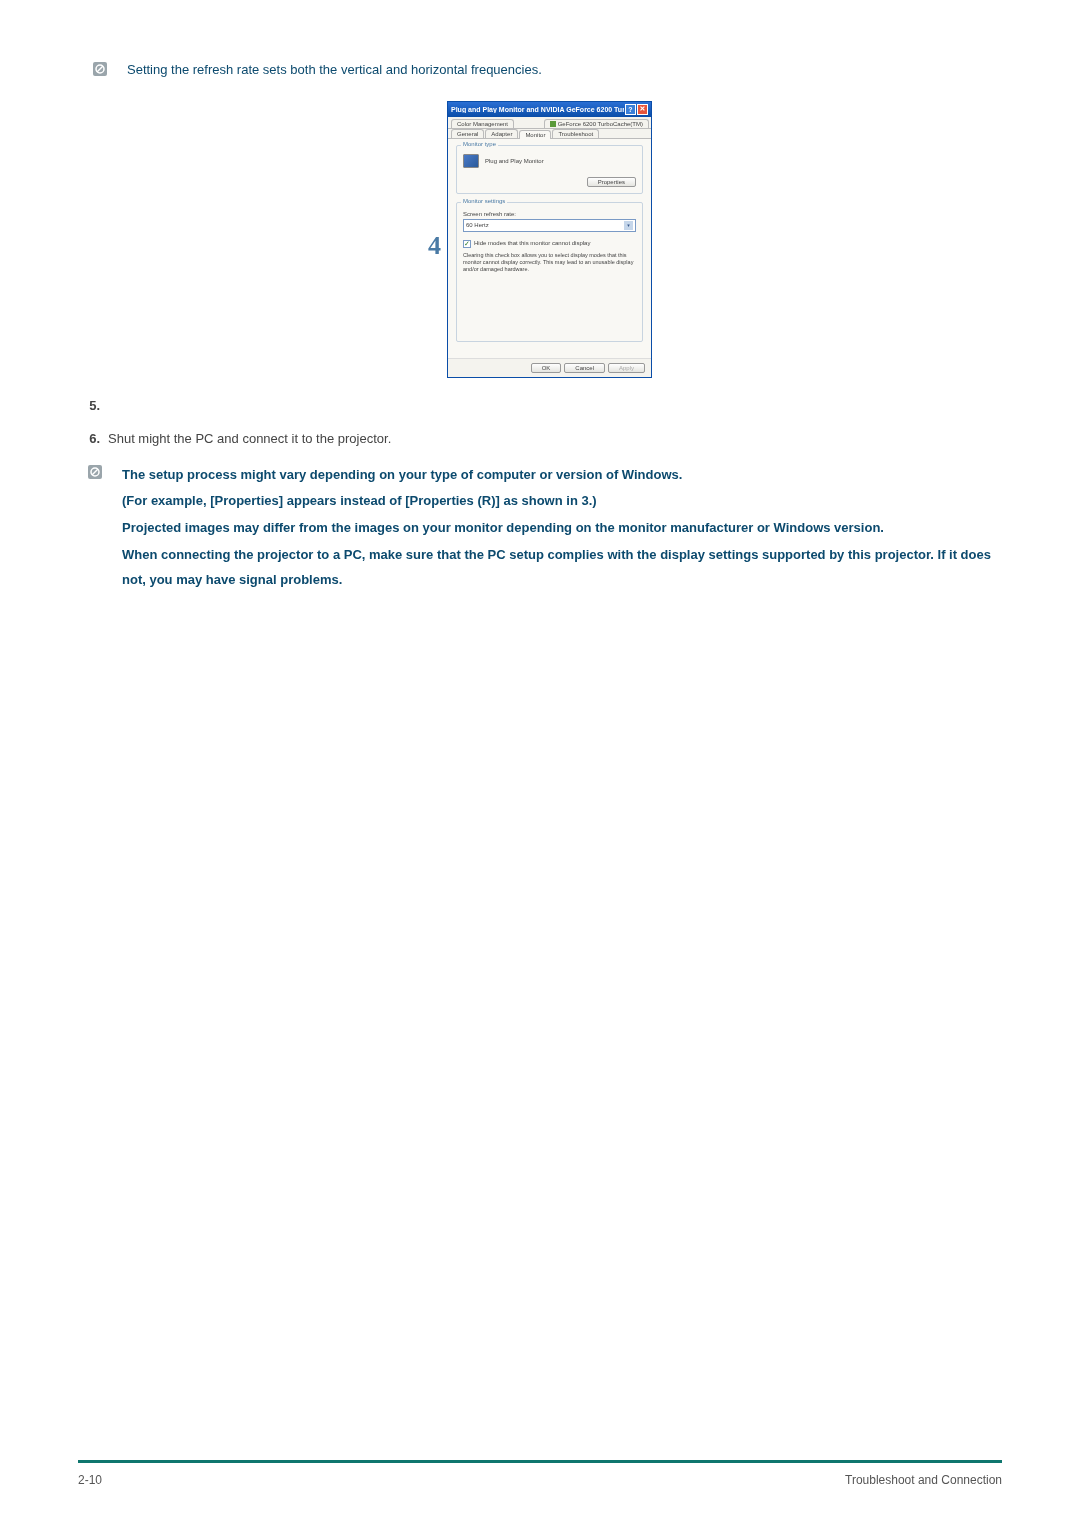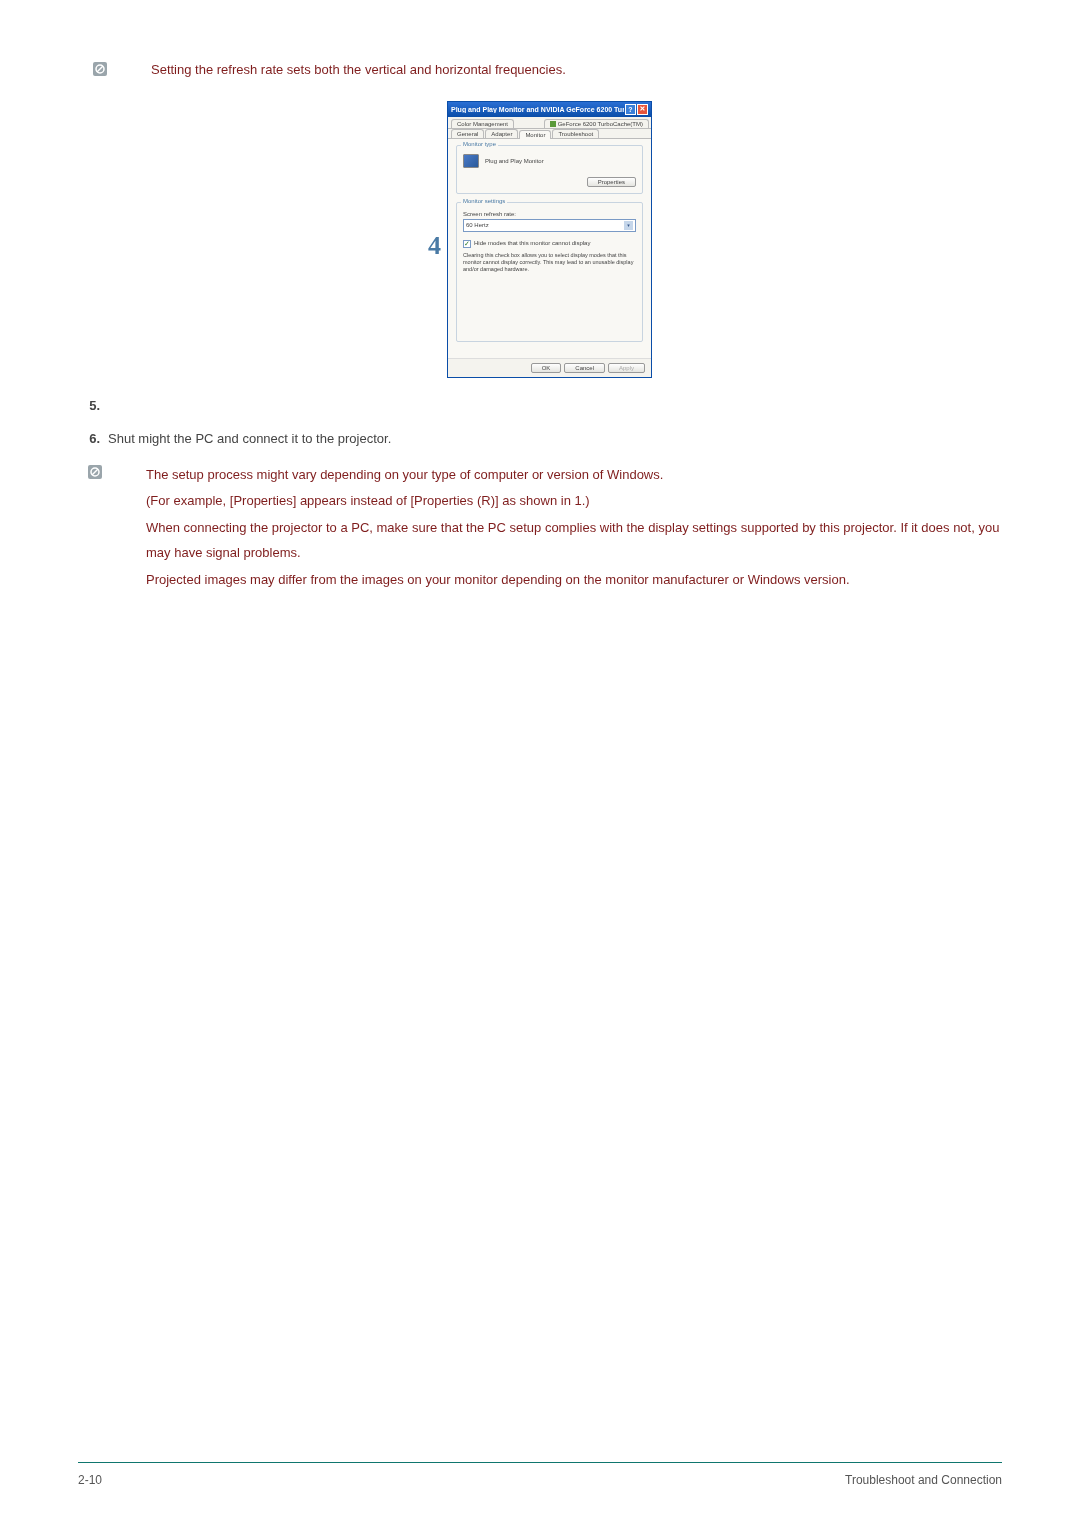--- a/index.html
+++ b/index.html
@@ -29,23 +29,22 @@
       flex-shrink: 0;
       display: flex;
       align-items: center;
       justify-content: center;
     }
     .note-icon svg { width: 10px; height: 10px; }
     .note-icon-invisible {
       visibility: hidden;
     }
     .note-text {
-      color: #7f1d1d;
+      color: #0c4a6e;
       line-height: 1.6;
-      margin-left: 24px;
     }
     .dialog-wrap {
       display: flex;
       justify-content: center;
       margin: 20px 0 18px 0;
     }
     .dialog-outer {
       display: flex;
       align-items: flex-start;
     }
@@ -235,27 +234,28 @@
     }
     .blue-notes {
       margin-top: 10px;
     }
     .blue-notes .note-row {
       margin-bottom: 2px;
       margin-left: 10px;
     }
     .blue-notes .note-text {
       line-height: 1.9;
+      font-weight: bold;
     }
     .footer {
       position: absolute;
       bottom: 40px;
       left: 78px;
       right: 78px;
-      border-top: 1px solid #0f766e;
+      border-top: 3px solid #0f766e;
       padding-top: 10px;
       display: flex;
       justify-content: space-between;
       font-size: 12px;
       color: #555;
     }
   </style>
 </head>
 <body>
 
@@ -342,28 +342,28 @@
     <span class="note-icon">
       <svg viewBox="0 0 10 10">
           <circle cx="5" cy="5" r="4" fill="none" stroke="#fff" stroke-width="1.5"></circle>
           <line x1="2" y1="8" x2="8" y2="2" stroke="#fff" stroke-width="1.5"></line>
         </svg>
     </span>
     <span class="note-text">The setup process might vary depending on your type of computer or version of Windows.</span>
   </div>
   <div class="note-row">
     <span class="note-icon note-icon-invisible"></span>
-    <span class="note-text">(For example, [Properties] appears instead of [Properties (R)] as shown in 1.)</span>
+    <span class="note-text">(For example, [Properties] appears instead of [Properties (R)] as shown in 3.)</span>
+  </div>
+  <div class="note-row">
+    <span class="note-icon note-icon-invisible"></span>
+    <span class="note-text">Projected images may differ from the images on your monitor depending on the monitor manufacturer or Windows version.</span>
   </div>
   <div class="note-row">
     <span class="note-icon note-icon-invisible"></span>
     <span class="note-text">When connecting the projector to a PC, make sure that the PC setup complies with the display settings supported by this projector. If it does not, you may have signal problems.</span>
-  </div>
-  <div class="note-row">
-    <span class="note-icon note-icon-invisible"></span>
-    <span class="note-text">Projected images may differ from the images on your monitor depending on the monitor manufacturer or Windows version.</span>
   </div>
 </div>
 
 <div class="footer">
   <span>2-10</span>
   <span>Troubleshoot and Connection</span>
 </div>
 
 </body></html>

